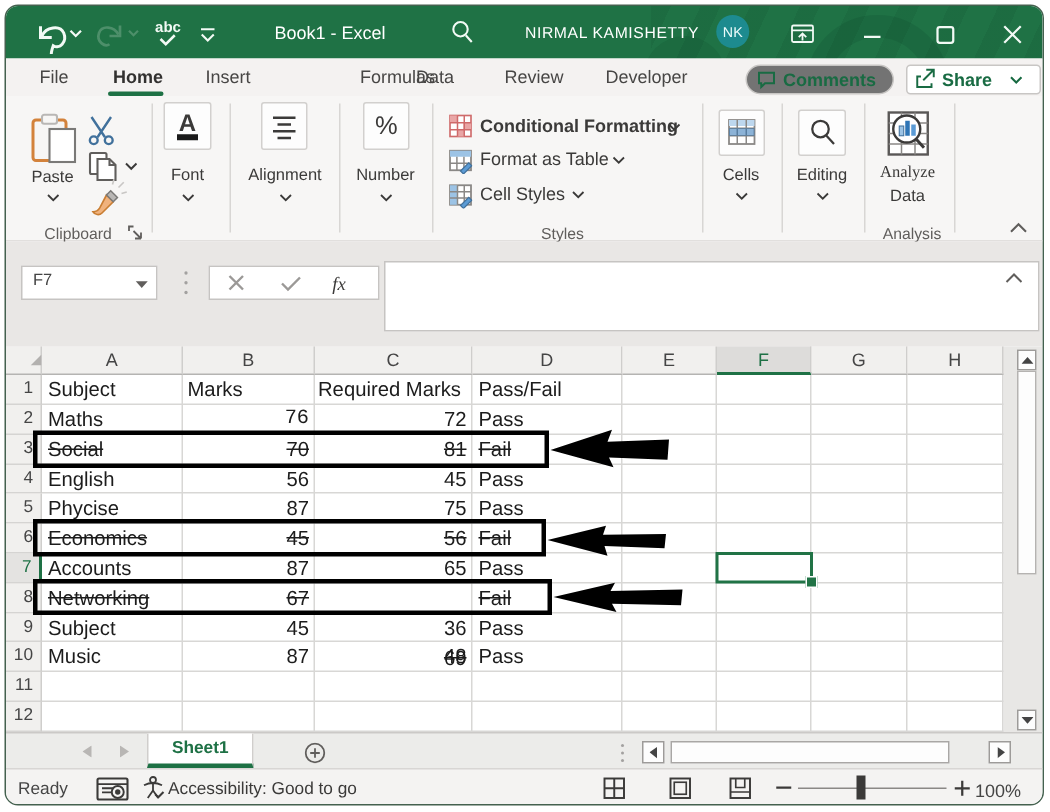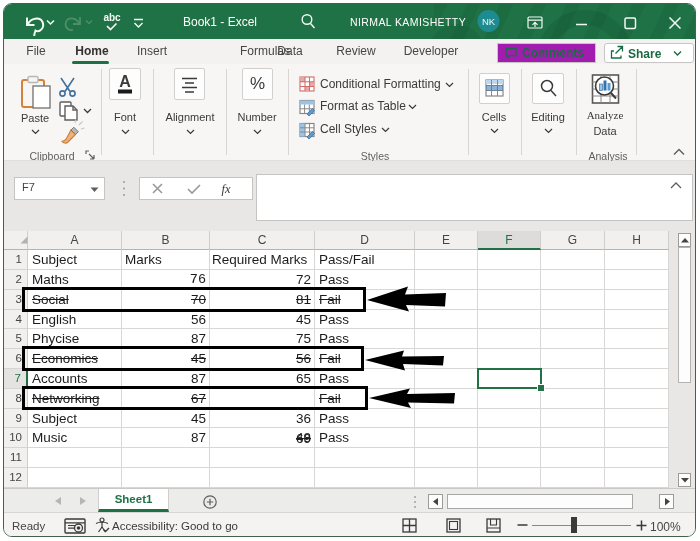--- a/index.html
+++ b/index.html
@@ -76,21 +76,21 @@
 
 <div class="tabrow">
   <span class="tab" style="left:32px;">File</span>
   <span class="tab" style="left:88px;font-weight:bold;color:#323130;">Home</span>
   <span class="tab" style="left:148px;">Insert</span>
   <span class="tab" style="left:219px;margin-left:42px;">Formulas</span>
   <span class="tab" style="left:286px;">Data</span>
   <span class="tab" style="left:352px;">Review</span>
   <span class="tab" style="left:427px;">Developer</span>
   <div class="abs" style="left:68px;top:22px;width:37px;height:3px;background:#1e7145;border-radius:2px;"></div>
-  <div class="abs" style="left:493px;top:4px;width:99px;height:20px;background:#a21caf;border:1px solid #c8c6c4;border-radius:0;box-sizing:border-box;">
+  <div class="abs" style="left:493px;top:4px;width:99px;height:20px;background:#737373;border:1px solid #c8c6c4;border-radius:10px;box-sizing:border-box;">
     <svg width="97" height="18" viewBox="0 0 97 18">
           <path d="M 8 4.5 h 10 v 7 h -6 l -2.5 2.5 v -2.5 h -1.5 z" fill="none" stroke="#196b43" stroke-width="1.3"></path>
           <text x="24" y="13" font-size="12" font-weight="bold" fill="#196b43" font-family="Liberation Sans,sans-serif">Comments</text>
         </svg>
   </div>
   <div class="abs" style="left:600px;top:4px;width:90px;height:20px;background:#fff;border:1px solid #c8c6c4;border-radius:3px;box-sizing:border-box;">
     <svg width="88" height="18" viewBox="0 0 88 18">
           <path d="M 9 7 h -2.5 v 7 h 9.5 v -2.5 M 10.5 9.5 l 6.5 -6.5 M 12.5 2.5 h 5 v 5" fill="none" stroke="#196b43" stroke-width="1.3"></path>
           <text x="23" y="13.5" font-size="12" font-weight="bold" fill="#196b43" font-family="Liberation Sans,sans-serif">Share</text>
           <path d="M 69 7.5 l 3.5 3.5 l 3.5 -3.5" fill="none" stroke="#196b43" stroke-width="1.4"></path>
@@ -170,21 +170,21 @@
         <path d="M 1 1 l 3.5 3.5 l 3.5 -3.5" fill="none" stroke="#3b3a39" stroke-width="1.2"></path>
       </svg>
 
   <svg class="abs" style="left:295px;top:12px;" width="16" height="17" viewBox="0 0 16 17">
     <rect x="1" y="1" width="14" height="14" fill="#fff" stroke="#cf6b6b" stroke-width="1.1"></rect>
     <rect x="1" y="1" width="5" height="5" fill="#e9a6a6"></rect>
         <rect x="10" y="5.8" width="5" height="4.6" fill="#e9a6a6"></rect>
         <rect x="5.8" y="10.5" width="4.6" height="4.5" fill="#e9a6a6"></rect>
     <path d="M 6 1 v 14 M 10.5 1 v 14 M 1 5.8 h 14 M 1 10.5 h 14" stroke="#cf6b6b" stroke-width="1"></path>
   </svg>
-  <div class="btnlabel" style="left:316px;top:13px;transform:none;font-size:12px;">Conditional Formatting</div>
+  <div class="btnlabel" style="left:316px;top:13px;transform:none;font-size:12px;font-weight:bold;">Conditional Formatting</div>
   <svg class="abs" style="left:441px;top:18px;" width="9" height="6">
         <path d="M 1 1 l 3.5 3.5 l 3.5 -3.5" fill="none" stroke="#3b3a39" stroke-width="1.2"></path>
       </svg>
   <svg class="abs" style="left:295px;top:35px;" width="16" height="17" viewBox="0 0 16 17">
     <rect x="1" y="1.5" width="14" height="13" fill="#fff" stroke="#8a8886" stroke-width="1.2"></rect>
     <rect x="1" y="1.5" width="14" height="4" fill="#9cc3e5"></rect>
     <path d="M 5.6 5.5 v 9 M 10.3 5.5 v 9 M 1 9.8 h 14" stroke="#8a8886" stroke-width="1"></path>
     <path d="M 8 15 l 5.5 -5.5 l 2 2 l -5.5 5.5 z" fill="#5b9bd5" stroke="#41719c" stroke-width="0.8"></path>
   </svg>
   <div class="btnlabel" style="left:316px;top:35px;transform:none;font-size:12px;">Format as Table</div>

